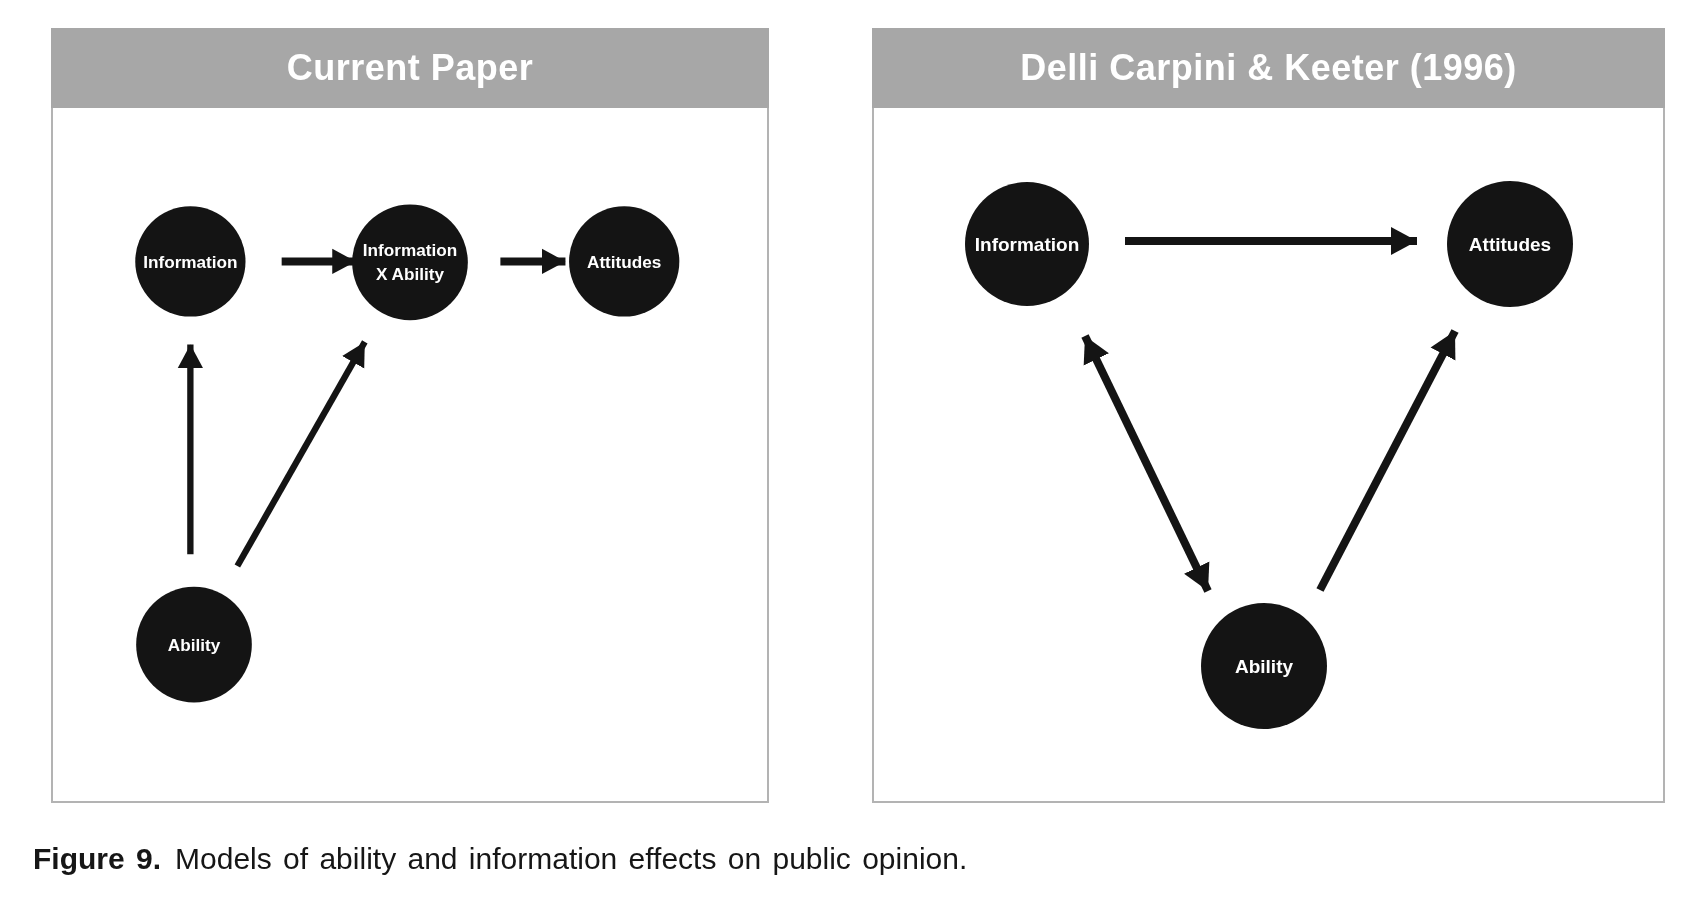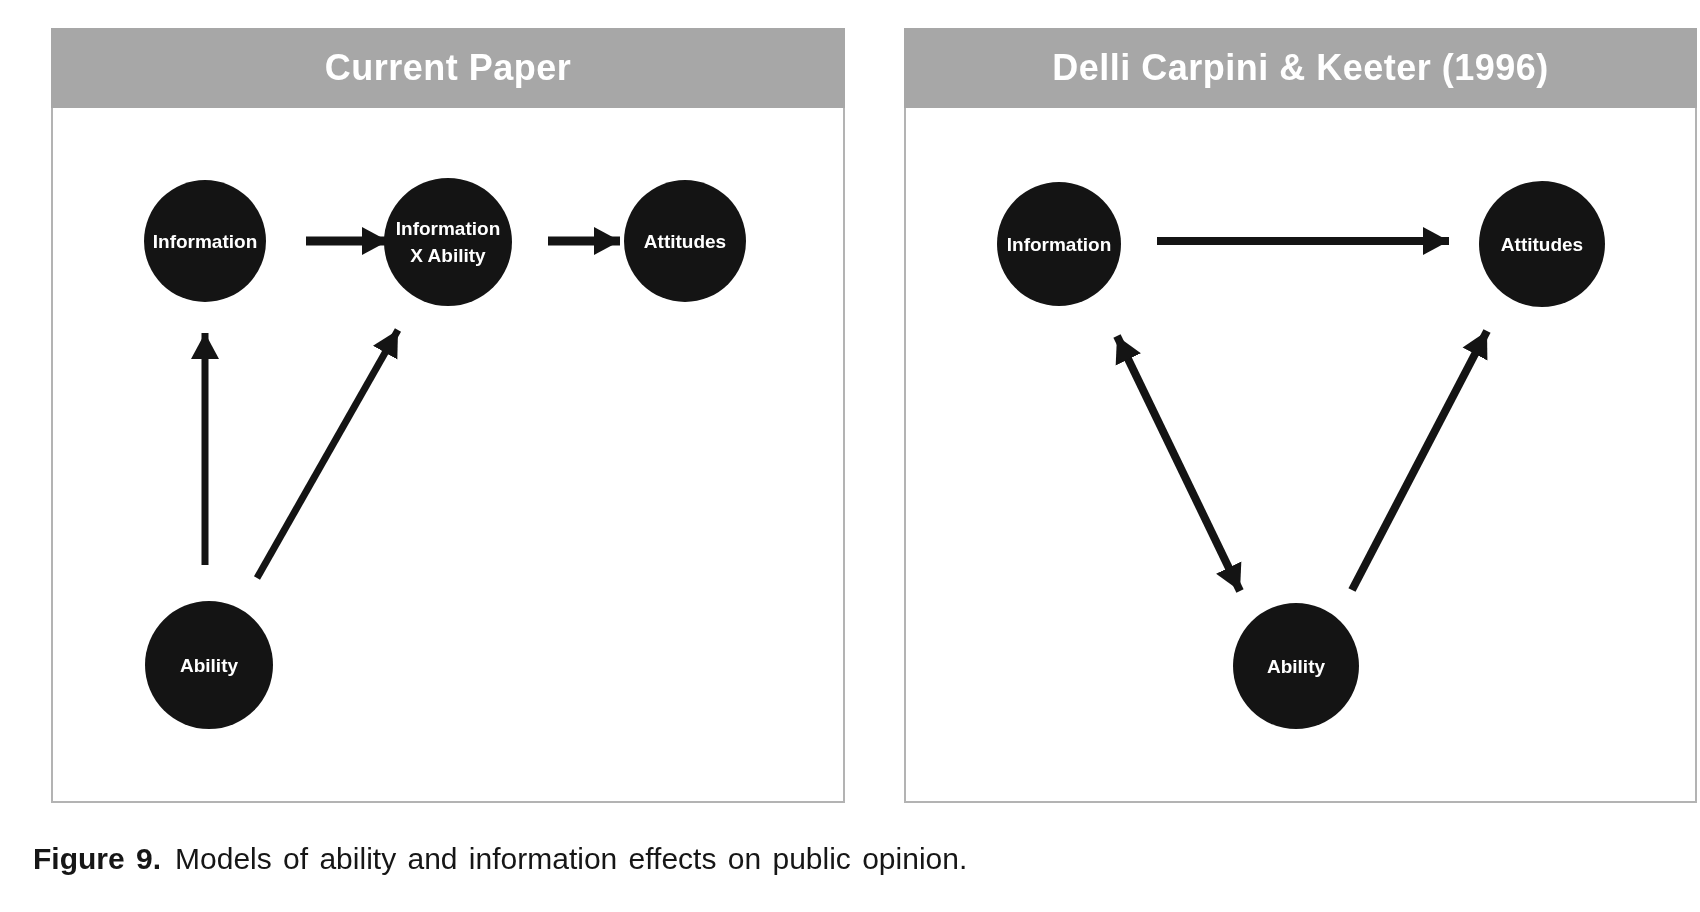--- a/index.html
+++ b/index.html
@@ -20,22 +20,22 @@
   }
   .stage { position: relative; width: 1700px; height: 912px; }
 
   .panel {
     position: absolute;
     top: 28px;
     height: 775px;
     background: #ffffff;
     border: 2px solid var(--panel-border);
   }
-  .panel.left  { left: 51px;  width: 794px; }
-  .panel.right { left: 872px; width: 793px; margin-left: 32px; }
+  .panel.left  { left: 51px;  width: 718px; }
+  .panel.right { left: 872px; width: 793px; }
 
   .panel-header {
     height: 80px;
     margin: -2px -2px 0 -2px;           
     background: var(--header-bg);
     display: flex;
     align-items: center;
     justify-content: center;
     color: var(--header-text);
     font-size: 36px;

